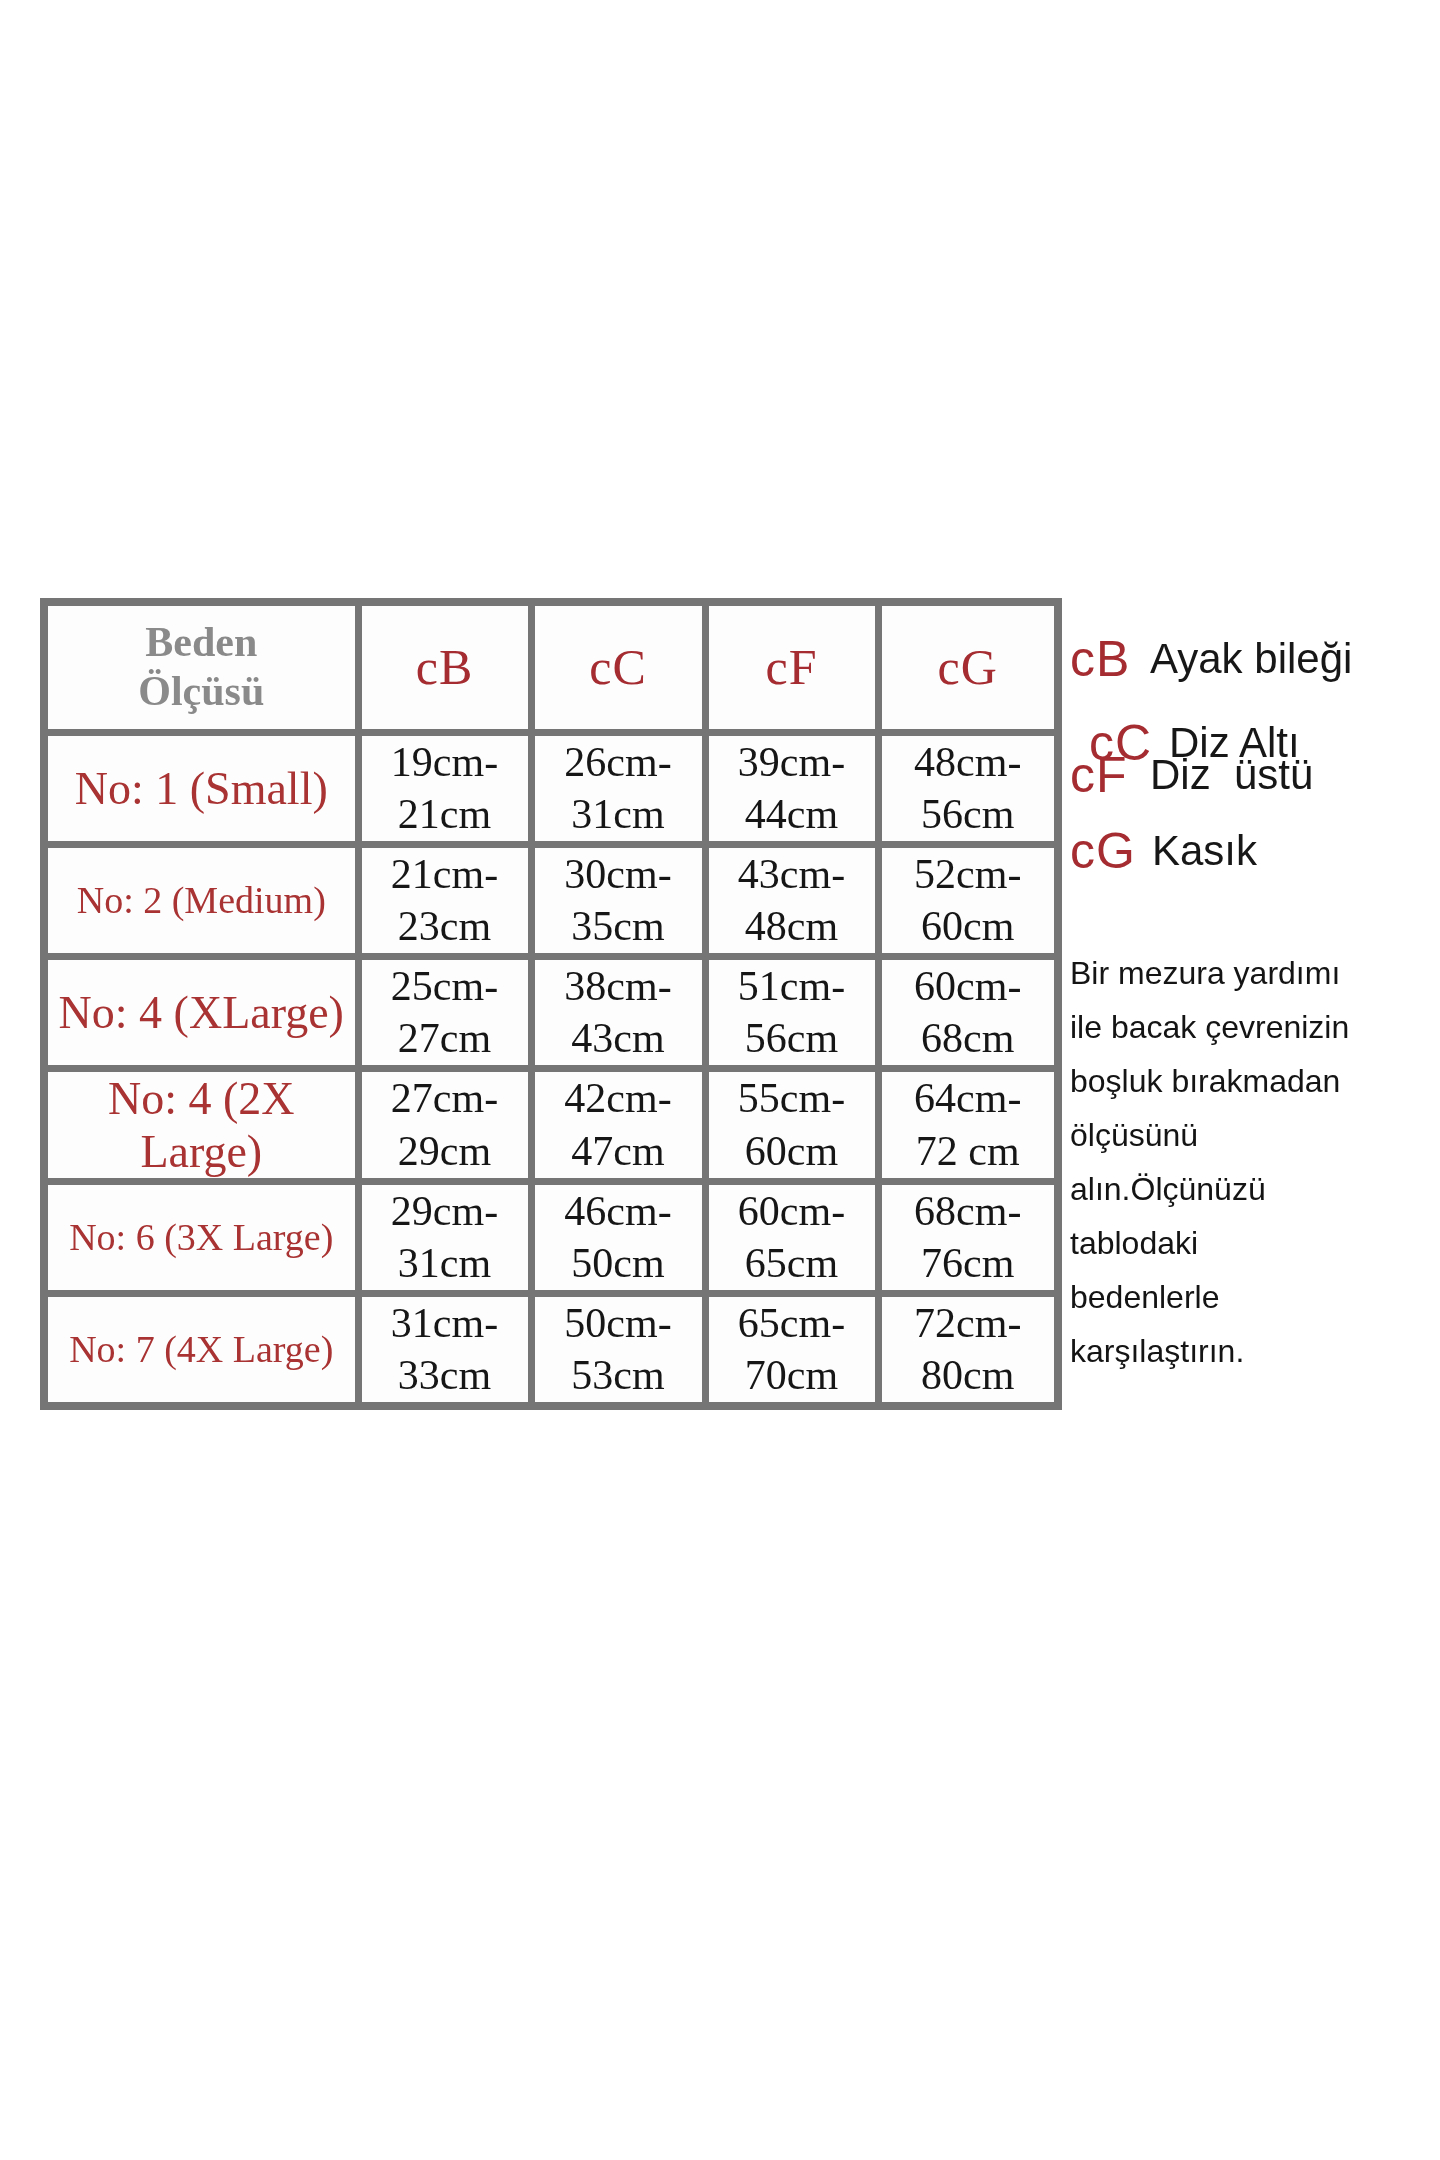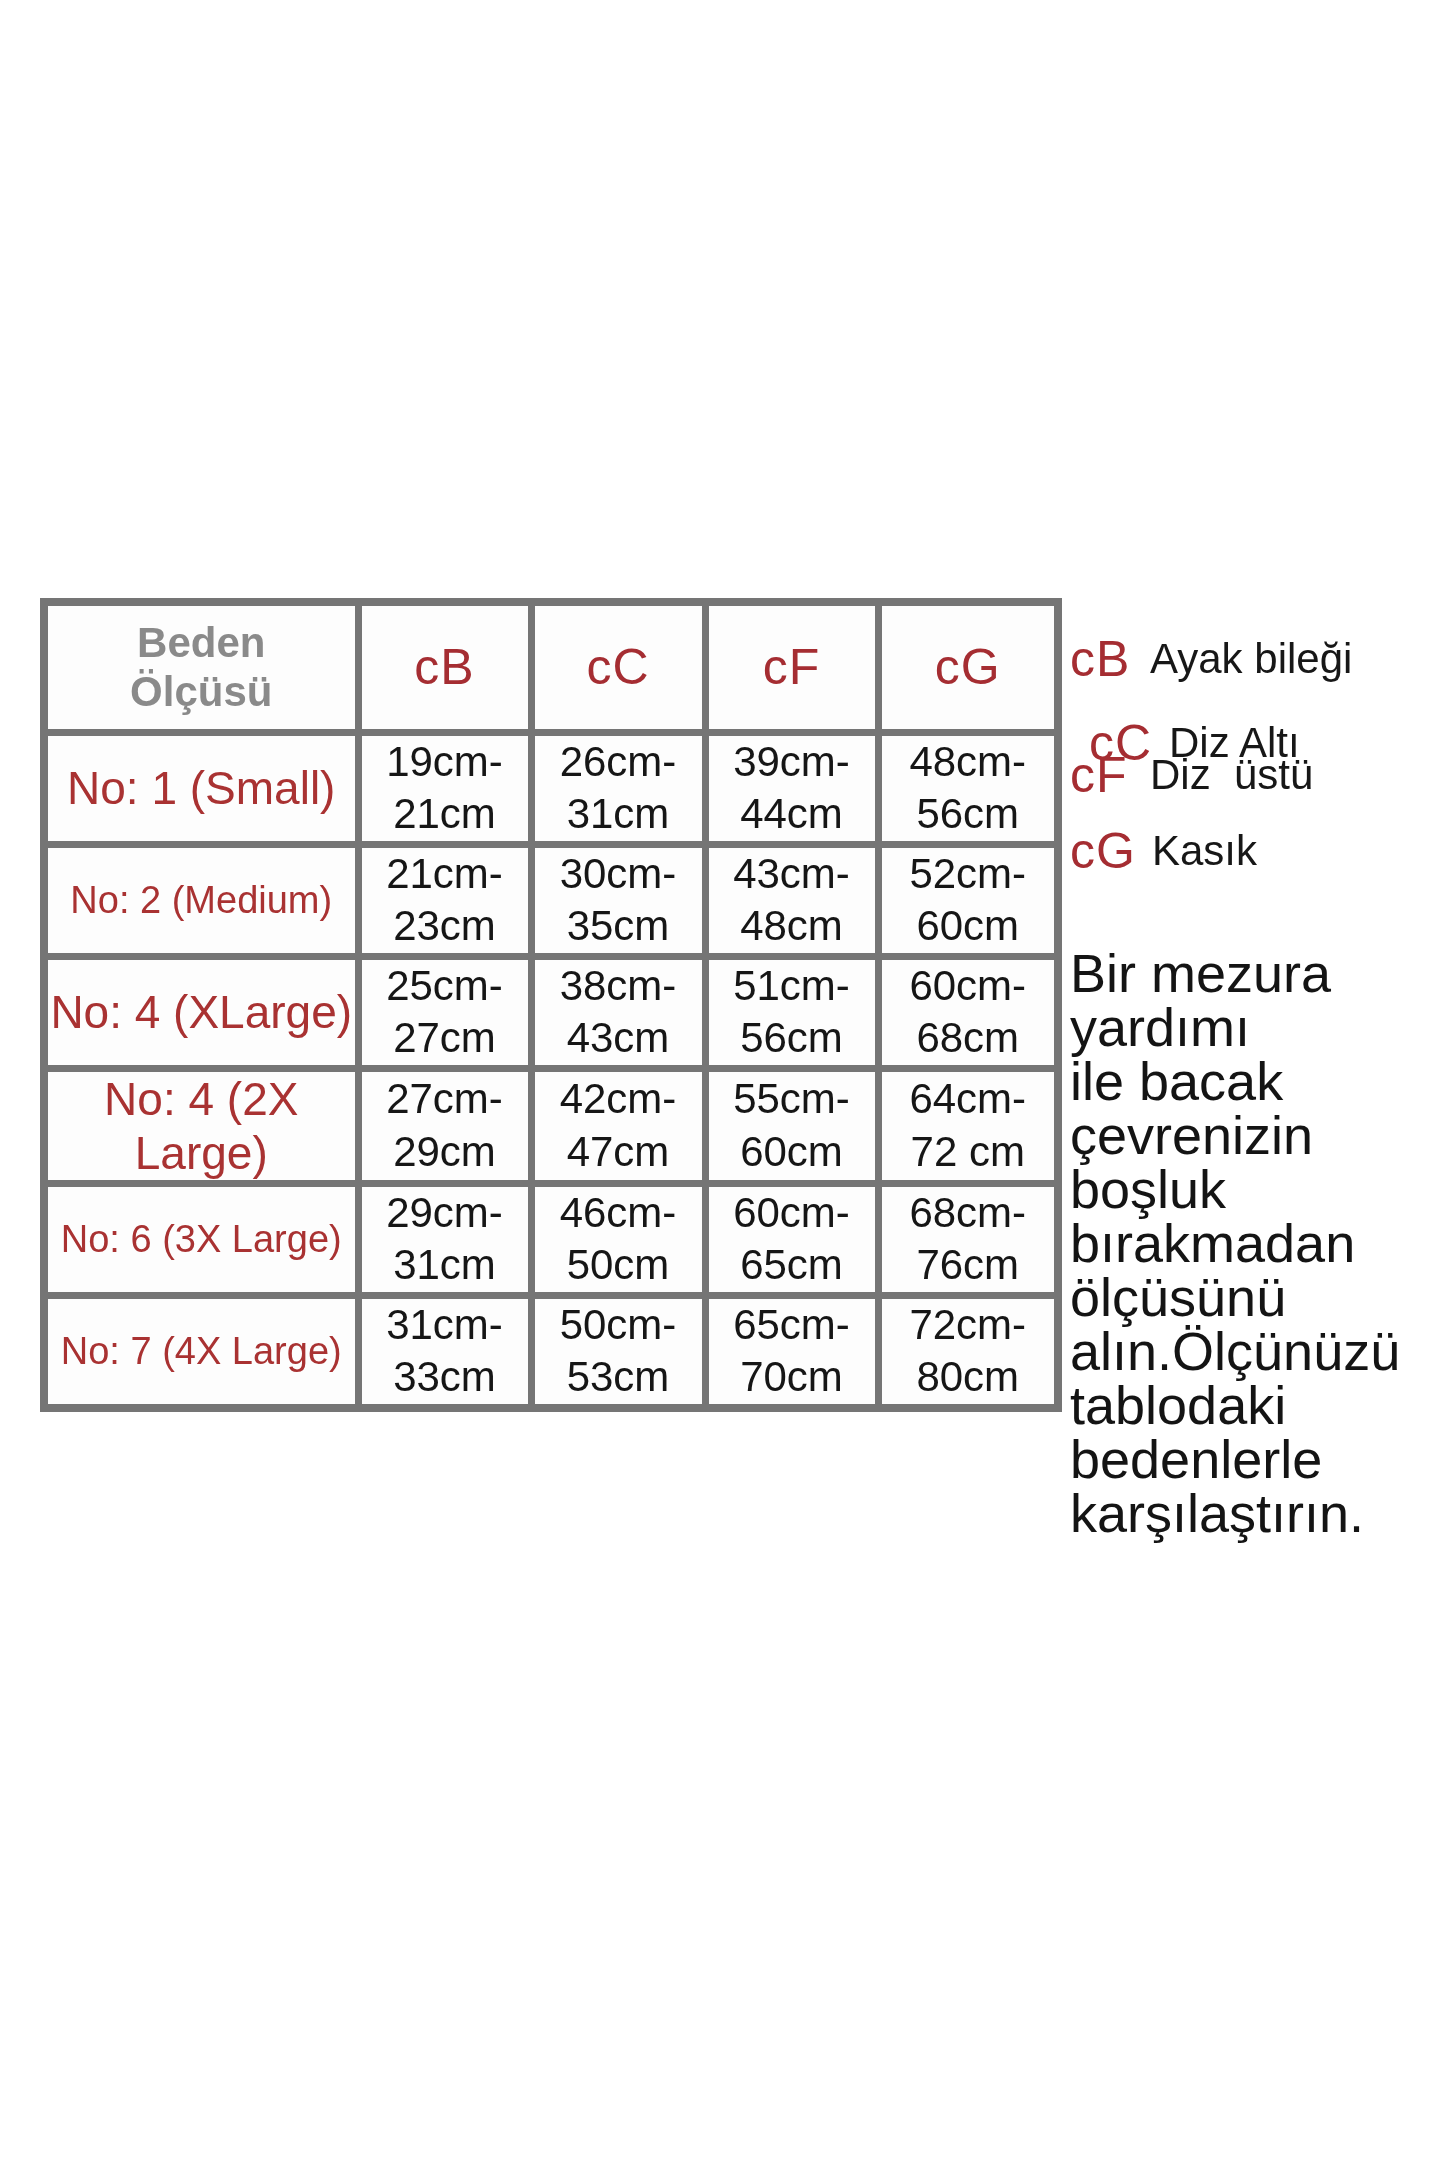--- a/index.html
+++ b/index.html
@@ -32,20 +32,21 @@
   table.size-table col.c3 { width: 173px; }
   table.size-table col.c4 { width: 180px; }
 
   table.size-table th,
   table.size-table td {
     border: 7px solid #757575;
     background: #fdfdfd;
     text-align: center;
     vertical-align: middle;
     padding: 0;
+    font-family: Liberation Serif, serif;
   }
   table.size-table thead tr { height: 130px; }
   table.size-table tbody tr { height: 112px; }
 
   .corner-label {
     display: inline-block;
     white-space: pre-line;
     color: #8a8a8a;
     font-size: 42px;
     line-height: 1.18;
@@ -101,21 +102,21 @@
   }
 
   
   .note {
     position: absolute;
     left: 1070px;
     top: 946px;
     width: 370px;
     white-space: pre-line;
     color: #141414;
-    font-size: 54px;
+    font-size: 32px;
     line-height: 54px;
   }
 </style>
 </head>
 <body>
 
 <div class="canvas">
 
   <table class="size-table">
     <colgroup>

